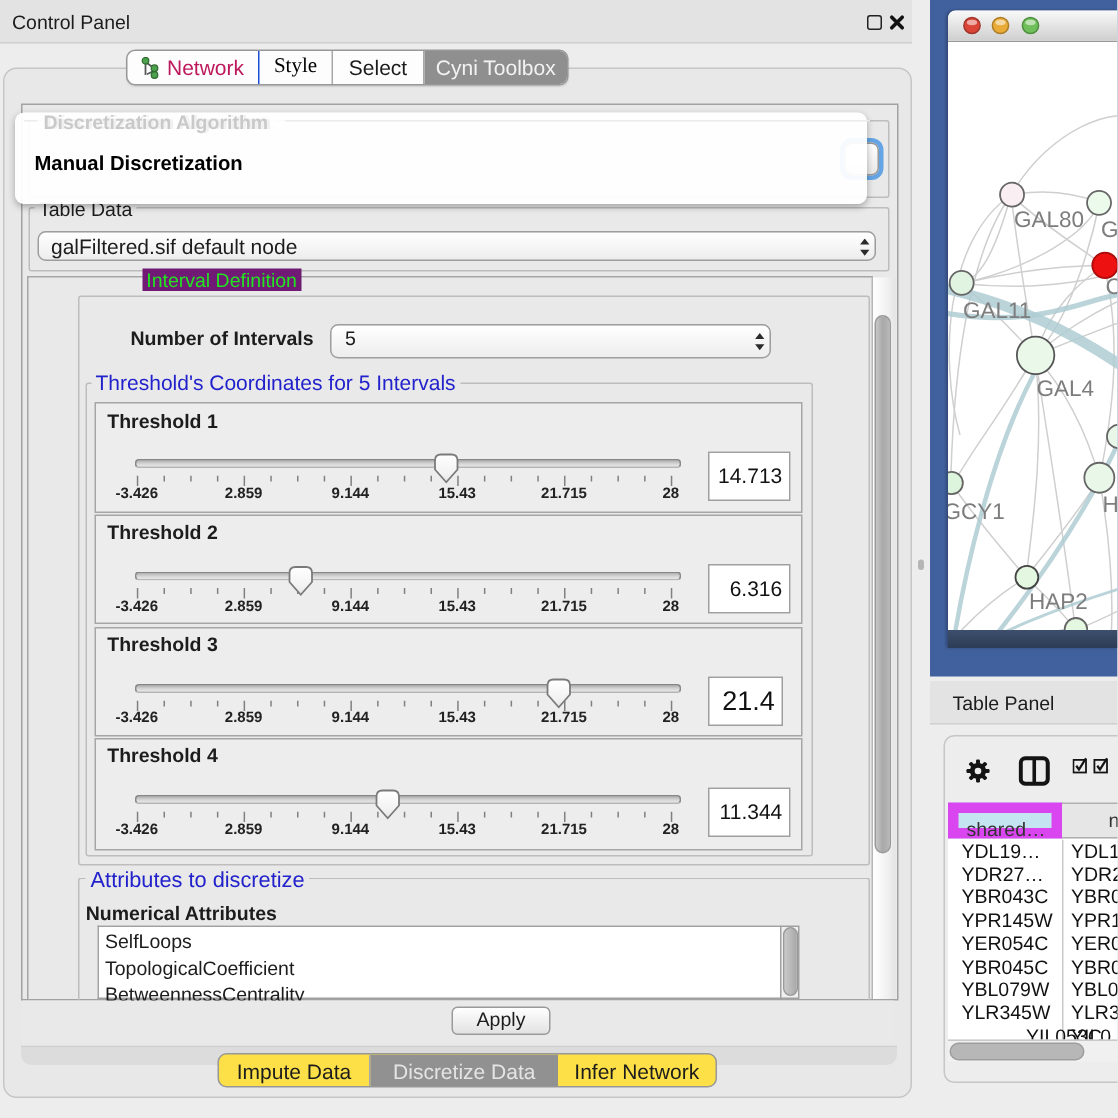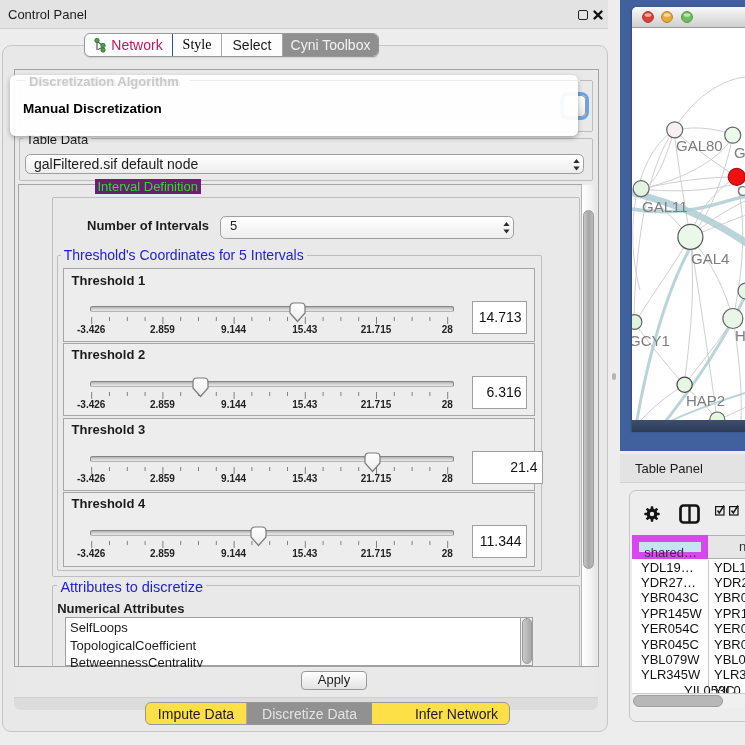--- a/index.html
+++ b/index.html
@@ -192,21 +192,21 @@
       <svg style="position:absolute;left:300px;top:33px;" width="17" height="21" viewBox="0 0 17 21">
         <defs>
           <linearGradient id="tg2" x1="0" y1="0" x2="0" y2="1">
             <stop offset="0" stop-color="#ffffff"></stop>
             <stop offset="0.7" stop-color="#f2f2f2"></stop>
             <stop offset="1" stop-color="#e4e4e4"></stop>
           </linearGradient>
         </defs>
         <path d="M1 5 Q1 1 5 1 L12 1 Q16 1 16 5 L16 11 L8.5 19.5 L1 11 Z" fill="url(#tg2)" stroke="#7a7a7a" stroke-width="1.2"></path>
       </svg>
-      <div style="position:absolute;left:408px;top:32.3px;width:71px;height:33px;background:#fff;border:1.5px solid #9f9f9f;font-size:14px;color:#111;text-align:right;line-height:30px;padding-right:4px;box-sizing:border-box;">21.4</div>
+      <div style="position:absolute;left:408px;top:32.3px;width:50px;height:33px;background:#fff;border:1.5px solid #9f9f9f;font-size:18px;color:#111;text-align:right;line-height:30px;padding-right:4px;box-sizing:border-box;">21.4</div>
     </div>
     <div class="abs" style="left:62.5px;top:491.8px;width:470px;height:73.5px;background:#ededed;border:1px solid #a6a6a6;">
       <div style="position:absolute;left:8px;top:3.5px;font-size:13px;font-weight:bold;color:#1c1c1c;">Threshold 4</div>
       <div style="position:absolute;left:26px;top:37px;width:362px;height:4px;border-radius:2.5px;background:linear-gradient(#b0b0b0,#d6d6d6 55%,#e8e8e8);border:1px solid #868686;border-bottom-color:#b5b5b5;"></div>
       <svg style="position:absolute;left:0;top:48.2px;" width="420" height="8" viewBox="0 0 420 8">
         <line x1="27.7" y1="0" x2="27.7" y2="7" stroke="#808080" stroke-width="1"></line>
         <line x1="45.5" y1="0" x2="45.5" y2="4" stroke="#808080" stroke-width="1"></line>
         <line x1="63.3" y1="0" x2="63.3" y2="4" stroke="#808080" stroke-width="1"></line>
         <line x1="81.10000000000001" y1="0" x2="81.10000000000001" y2="4" stroke="#808080" stroke-width="1"></line>
         <line x1="98.9" y1="0" x2="98.9" y2="7" stroke="#808080" stroke-width="1"></line>
@@ -265,21 +265,21 @@
 <div class="abs" style="left:10px;top:75px;width:568px;height:61px;z-index:41;">
  <div style="position:absolute;left:19px;top:-1.5px;font-size:13px;font-weight:bold;color:#c9c9c9;">Discretization Algorithm</div>
  <div style="position:absolute;left:180px;top:5px;width:390px;height:1px;background:#ececec;"></div>
  <div style="position:absolute;left:6px;top:5px;width:9px;height:1px;background:#ececec;"></div>
  <div style="position:absolute;left:13px;top:26.2px;font-size:13.5px;font-weight:bold;color:#000;">Manual Discretization</div>
 </div>
 
 <div class="abs" style="left:145px;top:702px;height:21px;border:1px solid #989898;border-radius:6px;background:#fde047;display:flex;overflow:hidden;font-size:14px;">
  <div style="width:101px;box-sizing:border-box;display:flex;align-items:center;justify-content:center;border-right:1px solid #a8a8a8;color:#1c1c1c;">Impute Data</div>
  <div style="width:125px;box-sizing:border-box;display:flex;align-items:center;justify-content:center;background:#919191;color:#e4e4e4;">Discretize Data</div>
- <div style="width:105px;box-sizing:border-box;display:flex;align-items:center;justify-content:center;color:#1c1c1c;margin-left:32px;">Infer Network</div>
+ <div style="width:105px;box-sizing:border-box;display:flex;align-items:center;justify-content:center;color:#1c1c1c;">Infer Network</div>
 </div>
 
 <div class="abs" style="left:612px;top:373px;width:4px;height:7px;background:#b5b5b5;border-radius:2px;"></div>
 
 <div class="abs" style="left:619.5px;top:0;width:125.5px;height:451px;background:#41619e;"></div>
 
 <div class="abs" style="left:632px;top:7px;width:113px;height:425px;background:#ffffff;border-radius:5px 0 0 0;box-shadow:-1px 0 2px rgba(0,0,0,0.25);"></div>
 <div class="abs" style="left:632px;top:7px;width:113px;height:20px;background:linear-gradient(#f9f9f9,#cfcfcf);border-radius:5px 0 0 0;border-bottom:1px solid #9a9a9a;"></div>
 <svg class="abs" style="left:632px;top:7px;" width="70" height="20" viewBox="0 0 70 20">
  <circle cx="16" cy="10" r="5.4" fill="#da4437" stroke="#9e342c" stroke-width="1"></circle>

